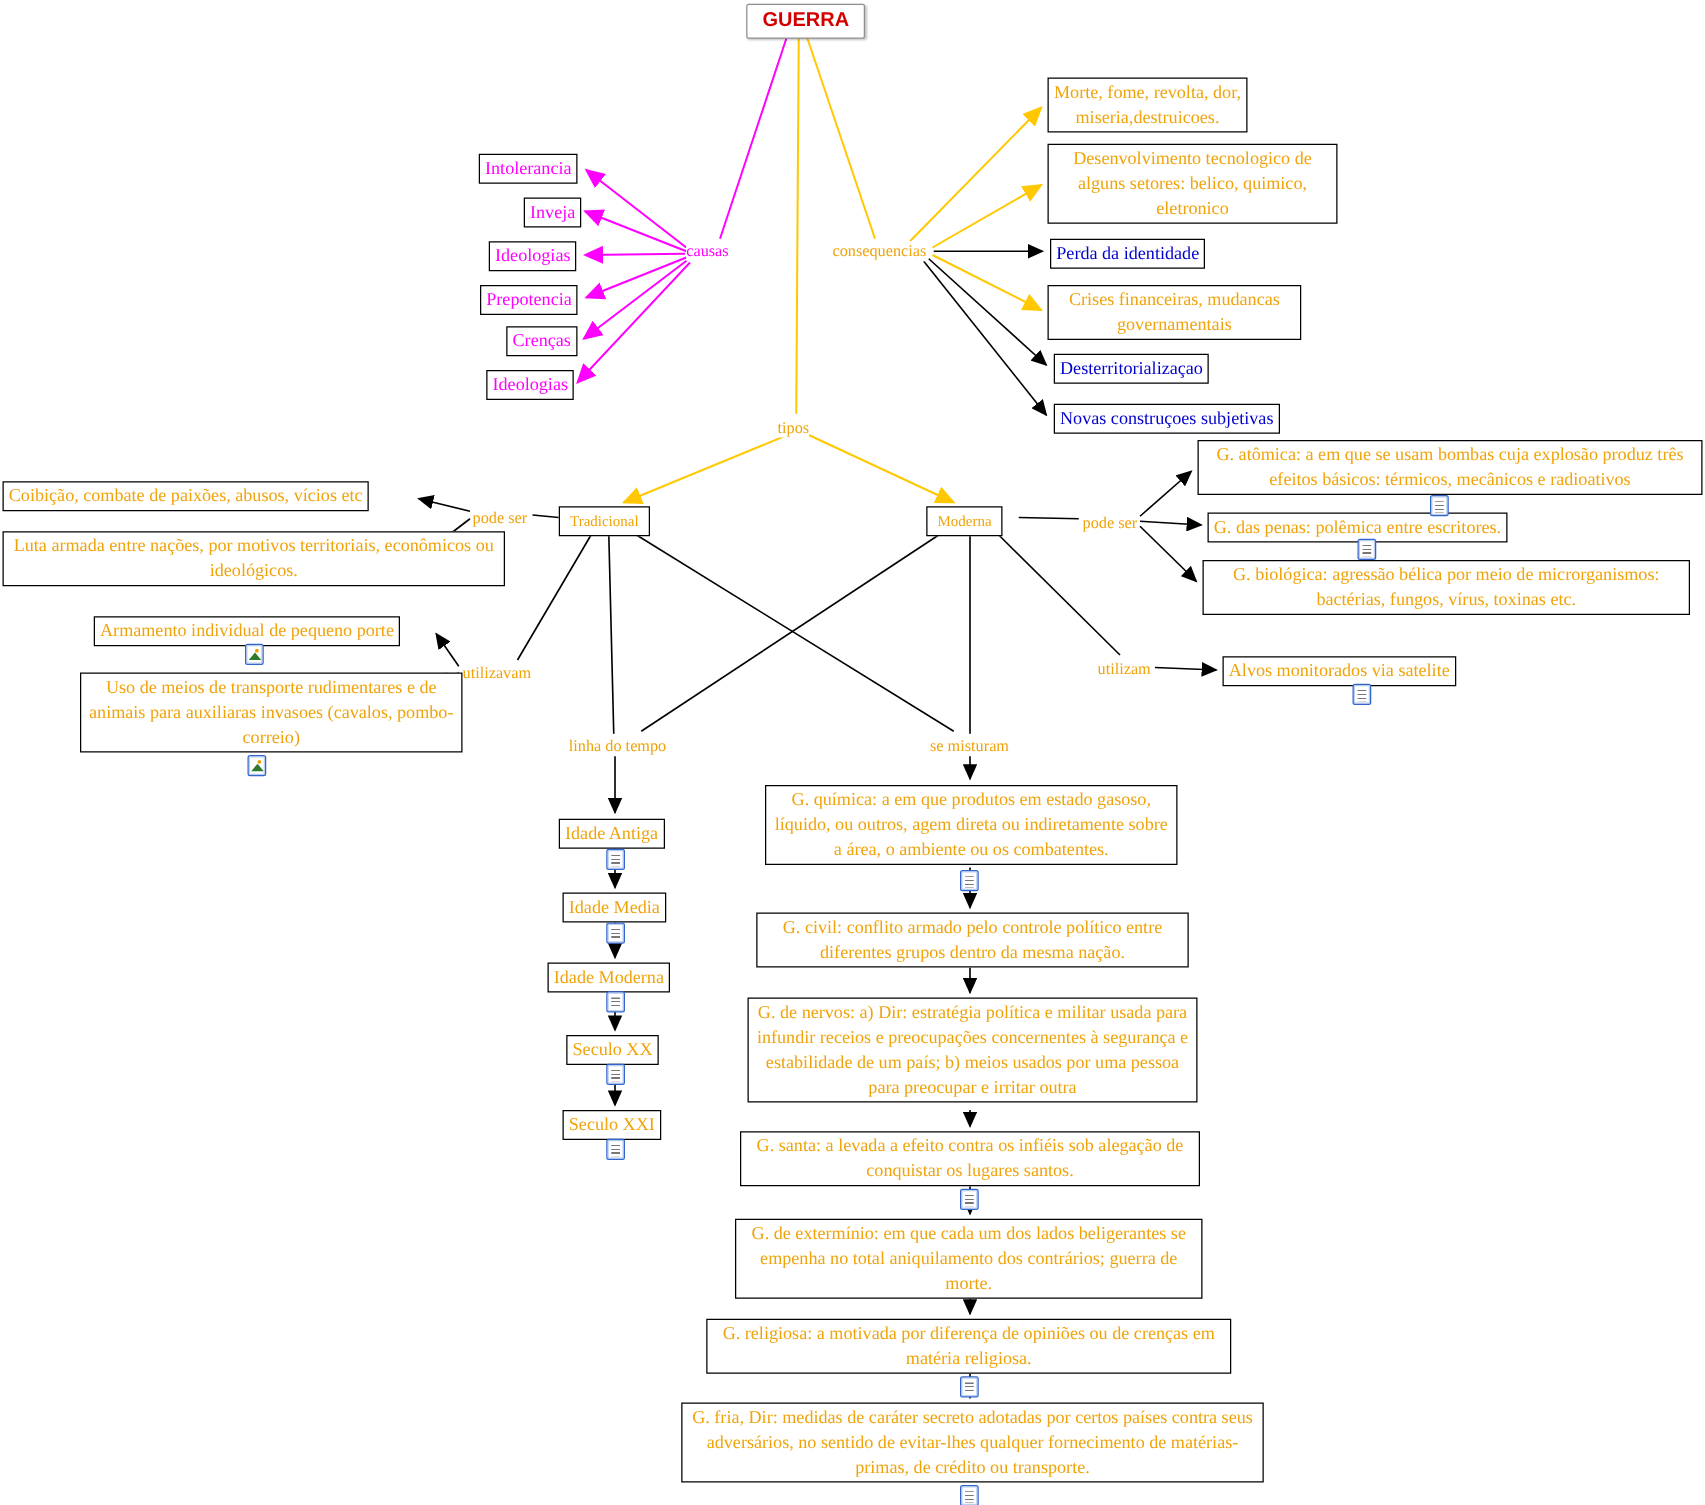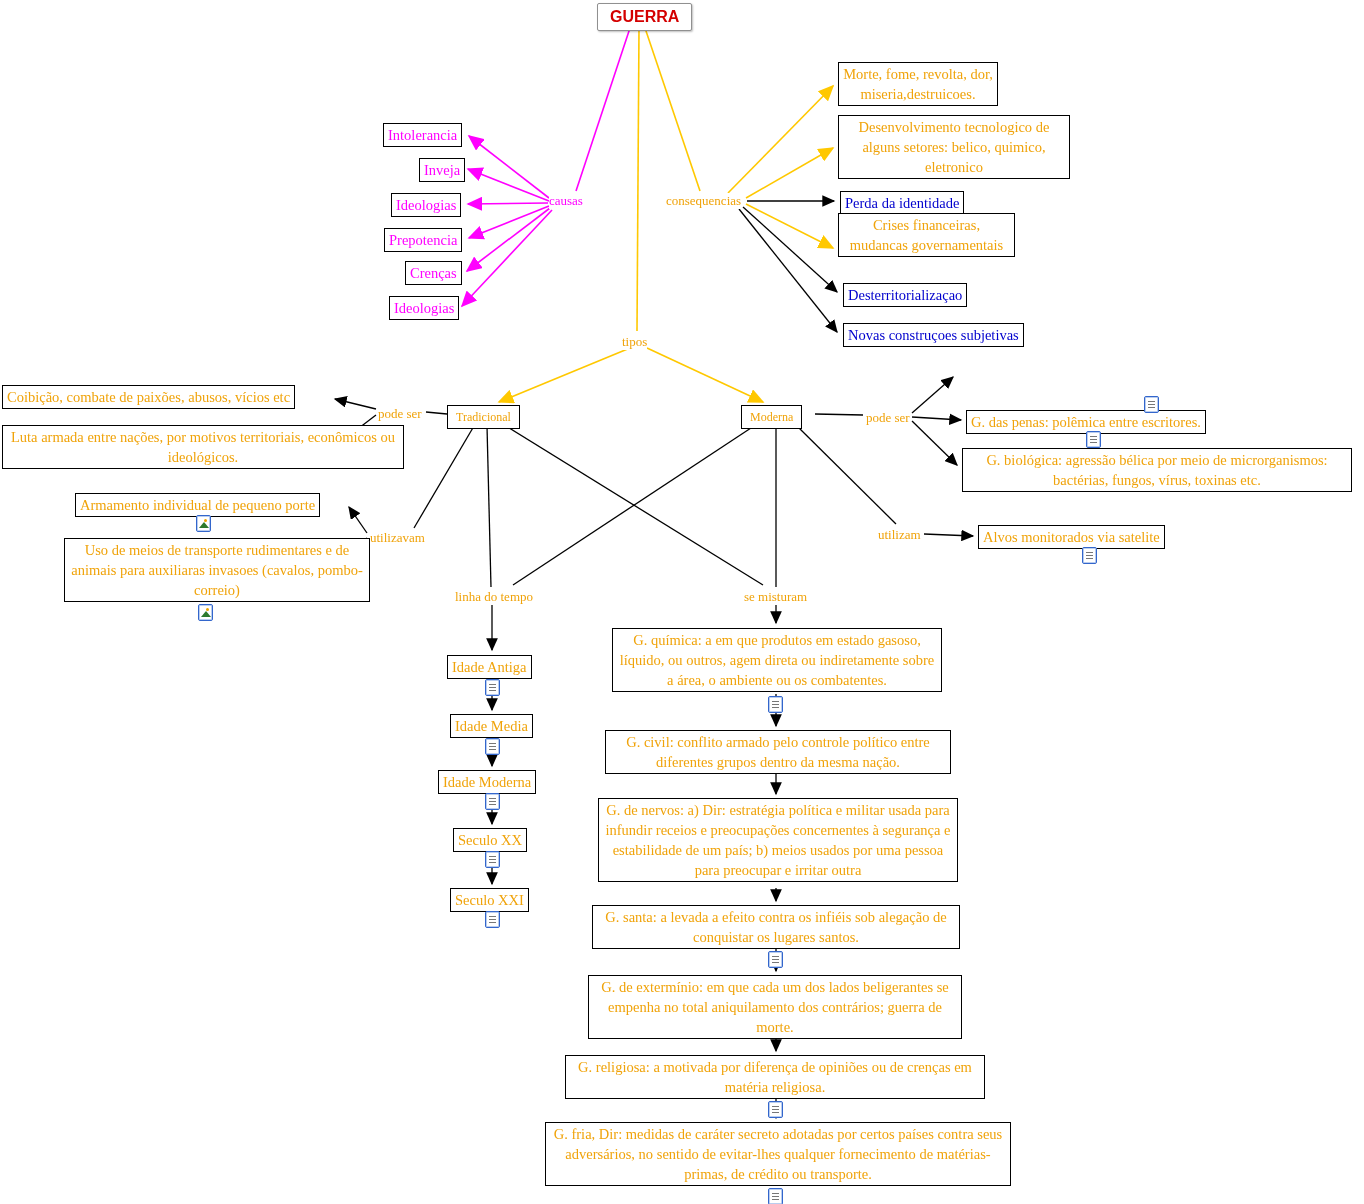--- a/index.html
+++ b/index.html
@@ -123,21 +123,21 @@
   <div class="node magenta" style="left:419px;top:158px">Inveja</div>
   <div class="node magenta" style="left:391px;top:193px">Ideologias</div>
   <div class="node magenta" style="left:384px;top:228px">Prepotencia</div>
   <div class="node magenta" style="left:405px;top:261px">Crenças</div>
   <div class="node magenta" style="left:389px;top:296px">Ideologias</div>
 
   <div class="lbl" style="left:666px;top:193px">consequencias</div>
   <div class="node wrap" style="left:838px;top:62px;width:160px">Morte, fome, revolta, dor, miseria,destruicoes.</div>
   <div class="node wrap" style="left:838px;top:115px;width:232px">Desenvolvimento tecnologico de alguns setores: belico, quimico, eletronico</div>
   <div class="node blue" style="left:840px;top:191px">Perda da identidade</div>
-  <div class="node wrap" style="left:838px;top:213px;width:177px">Crises financeiras, mudancas governamentais</div>
+  <div class="node wrap" style="left:838px;top:228px;width:203px">Crises financeiras, mudancas governamentais</div>
   <div class="node blue" style="left:843px;top:283px">Desterritorializaçao</div>
   <div class="node blue" style="left:843px;top:323px">Novas construçoes subjetivas</div>
 
   <div class="lbl" style="left:622px;top:334px">tipos</div>
   <div class="node big" style="left:447px;top:405px">Tradicional</div>
   <div class="node big" style="left:741px;top:405px">Moderna</div>
 
   <div class="lbl" style="left:378px;top:406px">pode ser</div>
   <div class="node" style="left:2px;top:385px">Coibição, combate de paixões, abusos, vícios etc</div>
   <div class="node wrap" style="left:2px;top:425px;width:402px">Luta armada entre nações, por motivos territoriais, econômicos ou ideológicos.</div>
@@ -154,20 +154,21 @@
   <div class="node" style="left:450px;top:714px">Idade Media</div>
   <span class="doc-icon" style="left:485px;top:738px"></span>
   <div class="node" style="left:438px;top:770px">Idade Moderna</div>
   <span class="doc-icon" style="left:485px;top:793px"></span>
   <div class="node" style="left:453px;top:828px">Seculo XX</div>
   <span class="doc-icon" style="left:485px;top:851px"></span>
   <div class="node" style="left:450px;top:888px">Seculo XXI</div>
   <span class="doc-icon" style="left:485px;top:911px"></span>
 
   <div class="lbl" style="left:866px;top:410px">pode ser</div>
+  <div class="node wrap" style="left:958px;top:352px;width:404px">G. atômica: a em que se usam bombas cuja explosão produz três efeitos básicos: térmicos, mecânicos e radioativos</div>
   <span class="doc-icon" style="left:1144px;top:396px"></span>
   <div class="node" style="left:966px;top:410px">G. das penas: polêmica entre escritores.</div>
   <span class="doc-icon" style="left:1086px;top:431px"></span>
   <div class="node wrap" style="left:962px;top:448px;width:390px">G. biológica: agressão bélica por meio de microrganismos: bactérias, fungos, vírus, toxinas etc.</div>
 
   <div class="lbl" style="left:878px;top:527px">utilizam</div>
   <div class="node" style="left:978px;top:525px">Alvos monitorados via satelite</div>
   <span class="doc-icon" style="left:1082px;top:547px"></span>
 
   <div class="lbl" style="left:744px;top:589px">se misturam</div>

